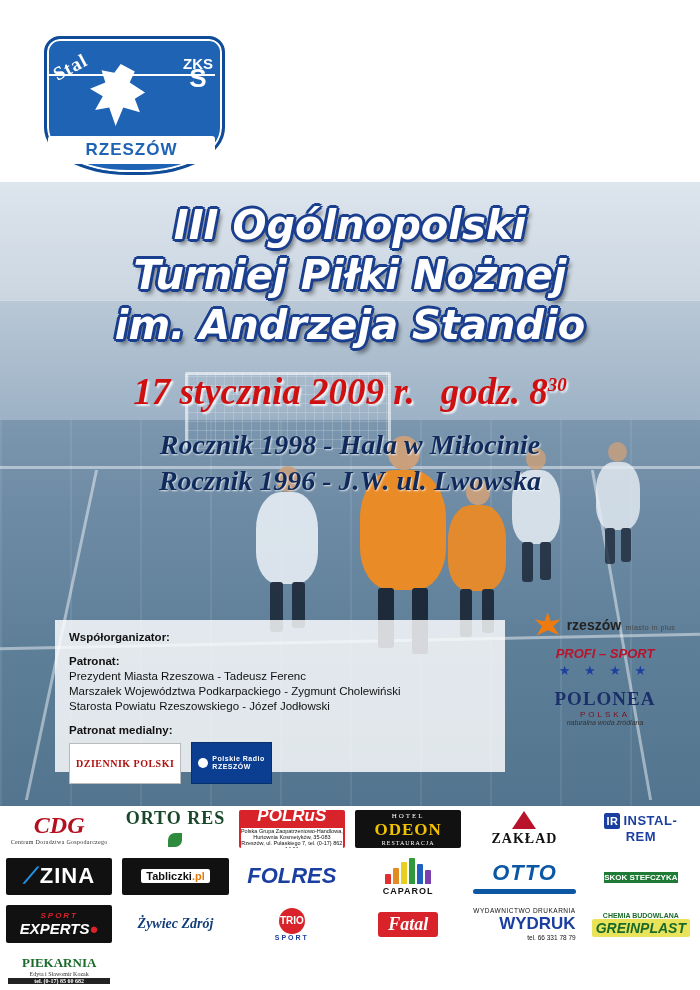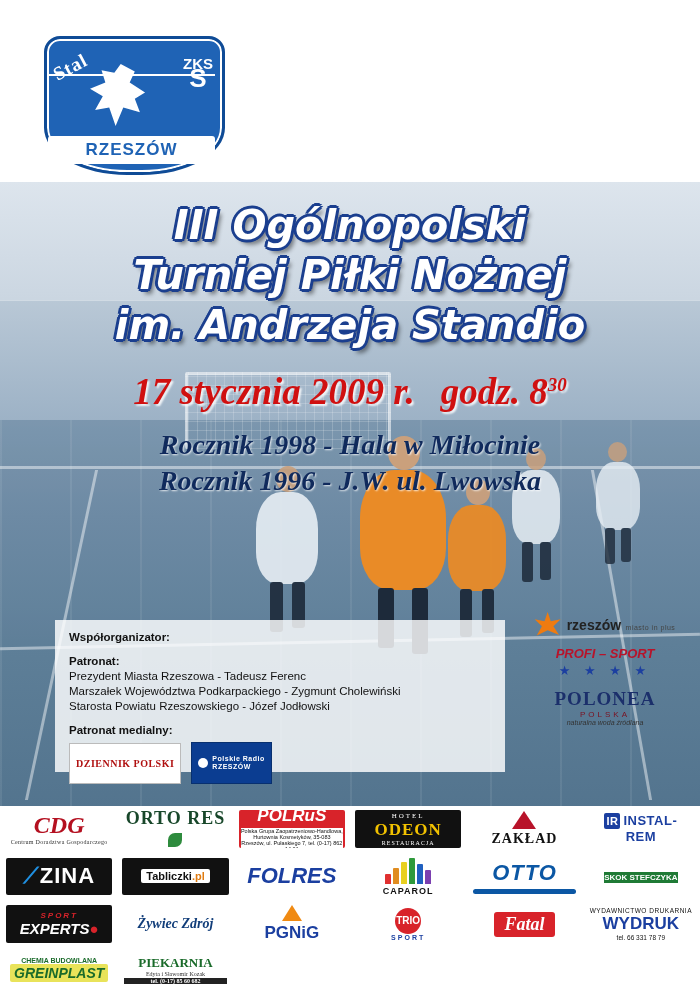--- a/index.html
+++ b/index.html
@@ -247,21 +247,21 @@
   .piekarnia{background:#ffffff;color:#1a6b2a;font-weight:bold;font-size:13px;font-family:"Liberation Serif",serif;}
   .piekarnia .sub{display:block;font-size:6px;color:#333;font-weight:normal;}
   .piekarnia .tel{display:block;font-size:6px;color:#b01010;background:#222;color:#fff;margin-top:1px;}
   .pgnig{background:#ffffff;color:#1b3fa0;font-weight:bold;font-size:17px;}
   .pgnig .fl{display:block;width:0;height:0;margin:0 auto 2px;border-left:10px solid transparent;border-right:10px solid transparent;border-bottom:16px solid #f08a12;}
   .trio{background:#ffffff;color:#111;font-weight:bold;font-size:13px;}
   .trio .circ{display:inline-block;width:26px;height:26px;border-radius:50%;background:#d8232a;color:#fff;font-size:10px;line-height:26px;}
   .trio .sub{display:block;font-size:7px;color:#1b3fa0;letter-spacing:2px;}
   .fatal{background:#ffffff;}
   .fatal .box{background:#d8232a;color:#ffffff;font-weight:bold;font-style:italic;font-size:18px;padding:2px 10px;display:inline-block;border-radius:3px;font-family:"Liberation Serif",serif;}
-  .wydruk{background:#ffffff;color:#111;font-size:7px;}
+  .wydruk{background:#ffffff;color:#111;font-size:7px;text-align:right;}
   .wydruk .t{font-size:6.5px;letter-spacing:.5px;}
   .wydruk .nm{font-size:17px;font-weight:bold;color:#1b3fa0;}
   .wydruk .tel{display:block;font-size:6.5px;}
 </style>
 </head>
 <body>
 
 <div id="poster">
 
   <div class="photo">
@@ -468,26 +468,20 @@
       <div class="inner">
         <span class="sport">SPORT</span>
         <span>EXPERTS</span><span class="dot">●</span>
       </div>
     </div>
 
     <div class="sp zywiec">
       <div class="inner">Żywiec Zdrój</div>
     </div>
 
-    <div class="sp pgnig">
-      <div class="inner">
-        <span class="fl"></span>
-        <span>PGNiG</span>
-      </div>
-    </div>
 
     <div class="sp trio">
       <div class="inner">
         <span class="circ">TRIO</span>
         <span class="sub">SPORT</span>
       </div>
     </div>
 
     <div class="sp fatal">
       <div class="inner"><span class="box">Fatal</span></div>

